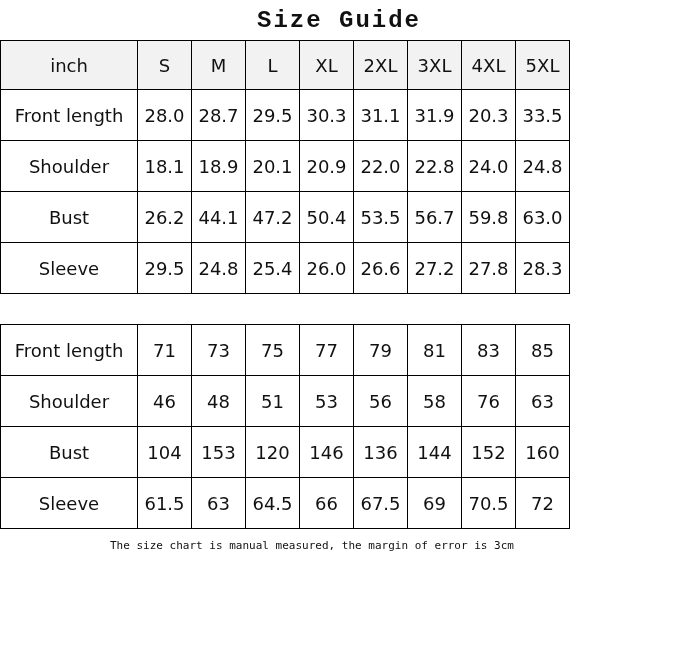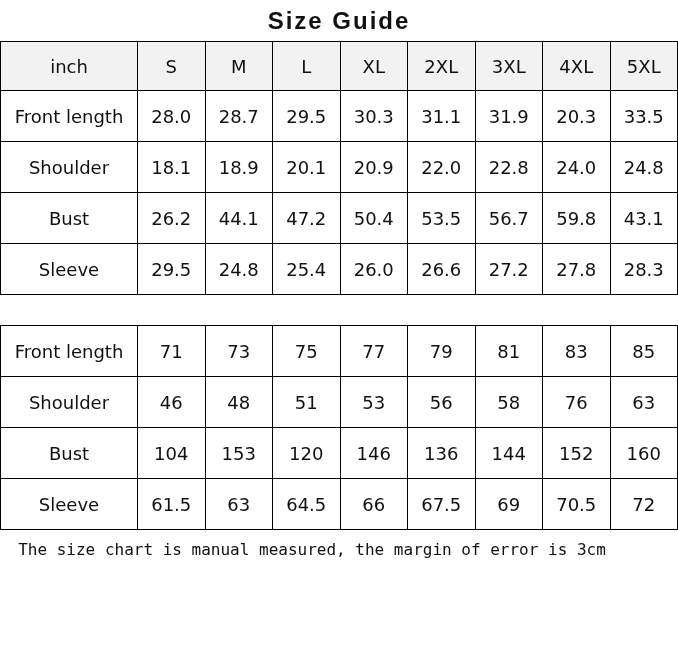--- a/index.html
+++ b/index.html
@@ -15,30 +15,30 @@
     overflow: hidden;
   }
   .page {
     position: relative;
     width: 678px;
     height: 651px;
     box-sizing: border-box;
   }
   .title {
     text-align: center;
-    font-family: Liberation Sans, sans-serif;
+    font-family: Liberation Mono, monospace;
     font-size: 24px;
     font-weight: bold;
     letter-spacing: 2px;
     padding-top: 7px;
     padding-bottom: 6px;
     color: #111111;
   }
   table.size-table {
-    width: 678px;
+    width: 570px;
     border-collapse: collapse;
     table-layout: fixed;
     border-radius: 23px;
   }
   table.size-table td {
     border: 1px solid #000000;
     text-align: center;
     font-size: 18px;
     font-family: "DejaVu Sans", sans-serif;
     color: #111111;
@@ -60,21 +60,21 @@
   }
   .spacer {
     height: 30px;
     width: 678px;
     background: #ffffff;
   }
   .footnote {
     width: 624px;
     text-align: center;
     font-family: "DejaVu Sans Mono", monospace;
-    font-size: 16px;
+    font-size: 11px;
     color: #111111;
     padding-top: 10px;
     letter-spacing: 0px;
     white-space: nowrap;
   }
 </style>
 </head>
 <body>
 
 <div class="page">
@@ -118,21 +118,21 @@
       </tr>
       <tr>
         <td class="rowhead">Bust</td>
         <td>26.2</td>
         <td>44.1</td>
         <td>47.2</td>
         <td>50.4</td>
         <td>53.5</td>
         <td>56.7</td>
         <td>59.8</td>
-        <td>43.1</td>
+        <td>63.0</td>
       </tr>
       <tr>
         <td class="rowhead">Sleeve</td>
         <td>29.5</td>
         <td>24.8</td>
         <td>25.4</td>
         <td>26.0</td>
         <td>26.6</td>
         <td>27.2</td>
         <td>27.8</td>

